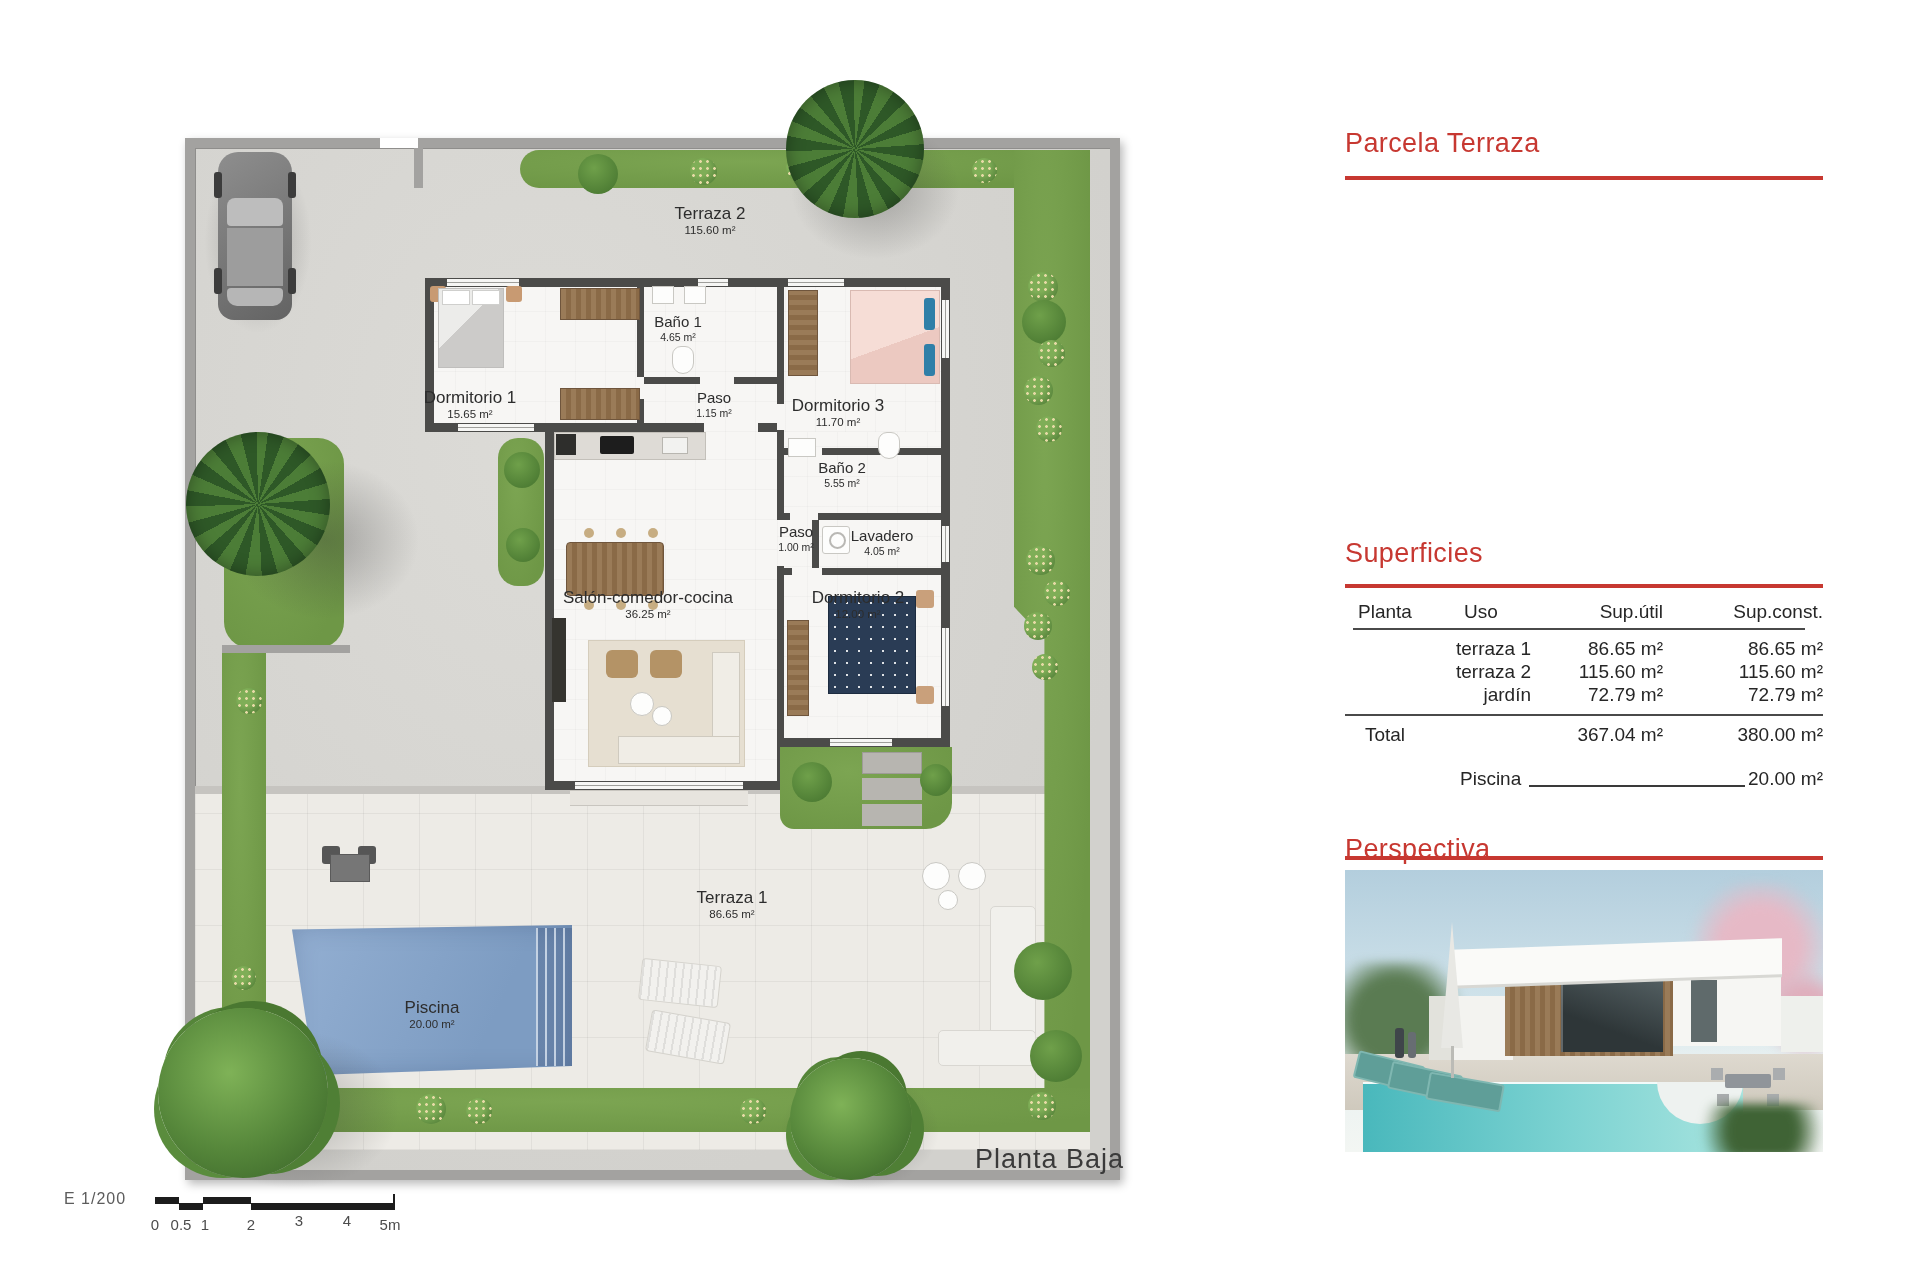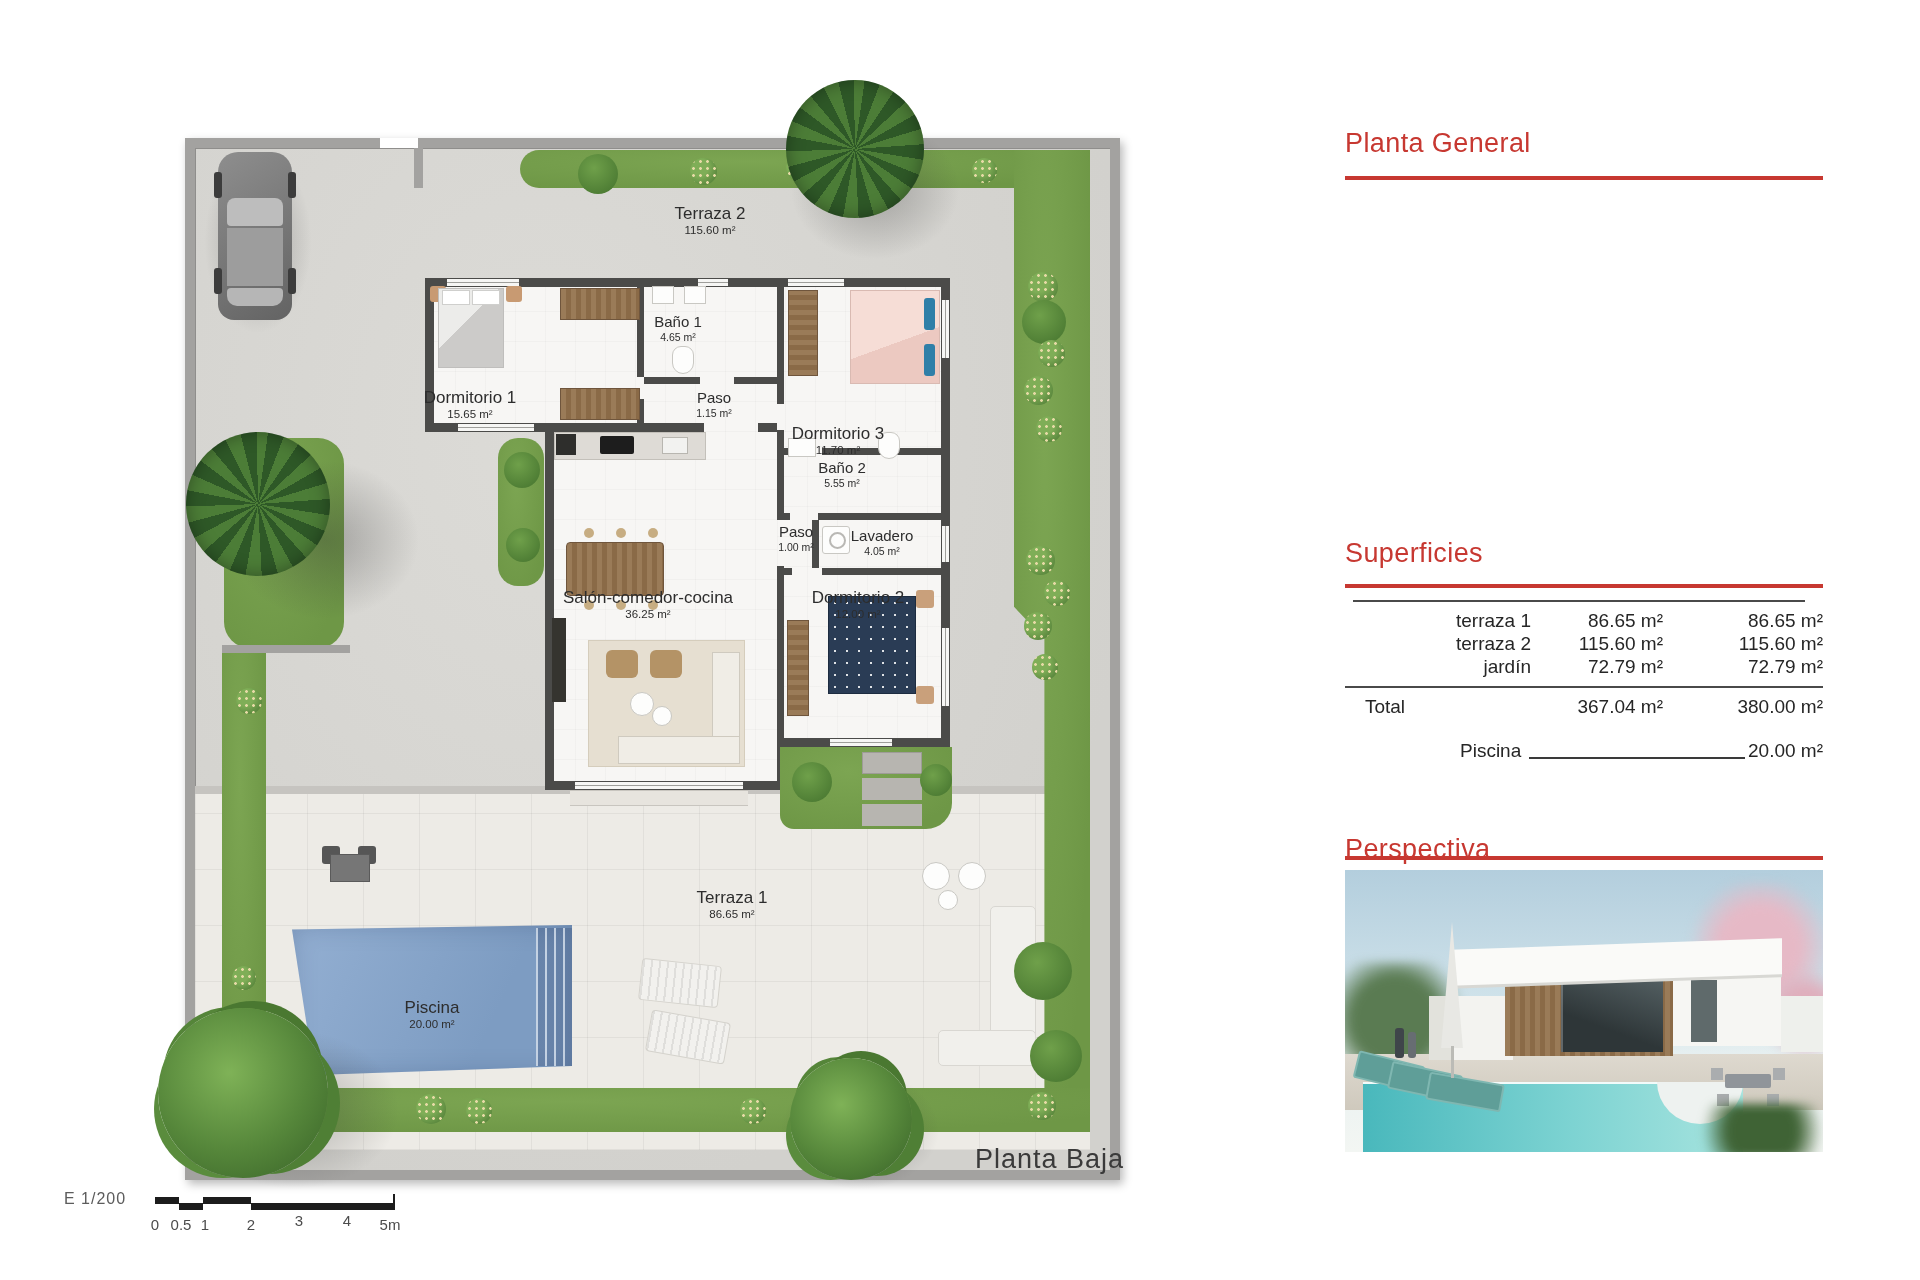--- a/index.html
+++ b/index.html
@@ -220,21 +220,21 @@
     <div class="rarea">15.65 m²</div>
   </div>
   <div class="rlabel sm" style="left:678px;top:314px;">
     <div class="rname">Baño 1</div>
     <div class="rarea">4.65 m²</div>
   </div>
   <div class="rlabel sm" style="left:714px;top:390px;">
     <div class="rname">Paso</div>
     <div class="rarea">1.15 m²</div>
   </div>
-  <div class="rlabel" style="left:838px;top:396px;margin-top:28px;">
+  <div class="rlabel" style="left:838px;top:396px;">
     <div class="rname">Dormitorio 3</div>
     <div class="rarea">11.70 m²</div>
   </div>
   <div class="rlabel sm" style="left:842px;top:460px;">
     <div class="rname">Baño 2</div>
     <div class="rarea">5.55 m²</div>
   </div>
   <div class="rlabel sm" style="left:796px;top:524px;">
     <div class="rname">Paso</div>
     <div class="rarea">1.00 m²</div>
@@ -268,26 +268,32 @@
   <div class="sb" style="left:251px;top:1203px;width:144px;height:7px;"></div>
   <div class="sb" style="left:393px;top:1194px;width:2px;height:12px;"></div>
   <div class="stick" style="left:155px;top:1216px;">0</div>
   <div class="stick" style="left:181px;top:1216px;">0.5</div>
   <div class="stick" style="left:205px;top:1216px;">1</div>
   <div class="stick" style="left:251px;top:1216px;">2</div>
   <div class="stick" style="left:299px;top:1212px;">3</div>
   <div class="stick" style="left:347px;top:1212px;">4</div>
   <div class="stick" style="left:390px;top:1216px;">5m</div>
 
-  <div class="sect" style="left:1345px;top:128px;">Planta General</div>
+  <div class="sect" style="left:1345px;top:128px;">Parcela Terraza</div>
   <div class="redline" style="left:1345px;top:176px;width:478px;"></div>
 
   <div class="sect" style="left:1345px;top:538px;">Superficies</div>
   <div class="redline" style="left:1345px;top:584px;width:478px;"></div>
   <div id="suptable">
+    <div class="grid-row" style="padding-bottom:5px;">
+      <div class="gcc">Planta</div>
+      <div class="gcc">Uso</div>
+      <div class="gc">Sup.útil</div>
+      <div class="gc">Sup.const.</div>
+    </div>
     <div class="hline" style="width:452px;margin-left:8px;"></div>
     <div style="margin-top:7px;">
       <div class="grid-row">
         <div class="gc"></div>
         <div class="gc">terraza 1</div>
         <div class="gc">86.65 m²</div>
         <div class="gc">86.65 m²</div>
       </div>
       <div class="grid-row">
         <div class="gc"></div>

